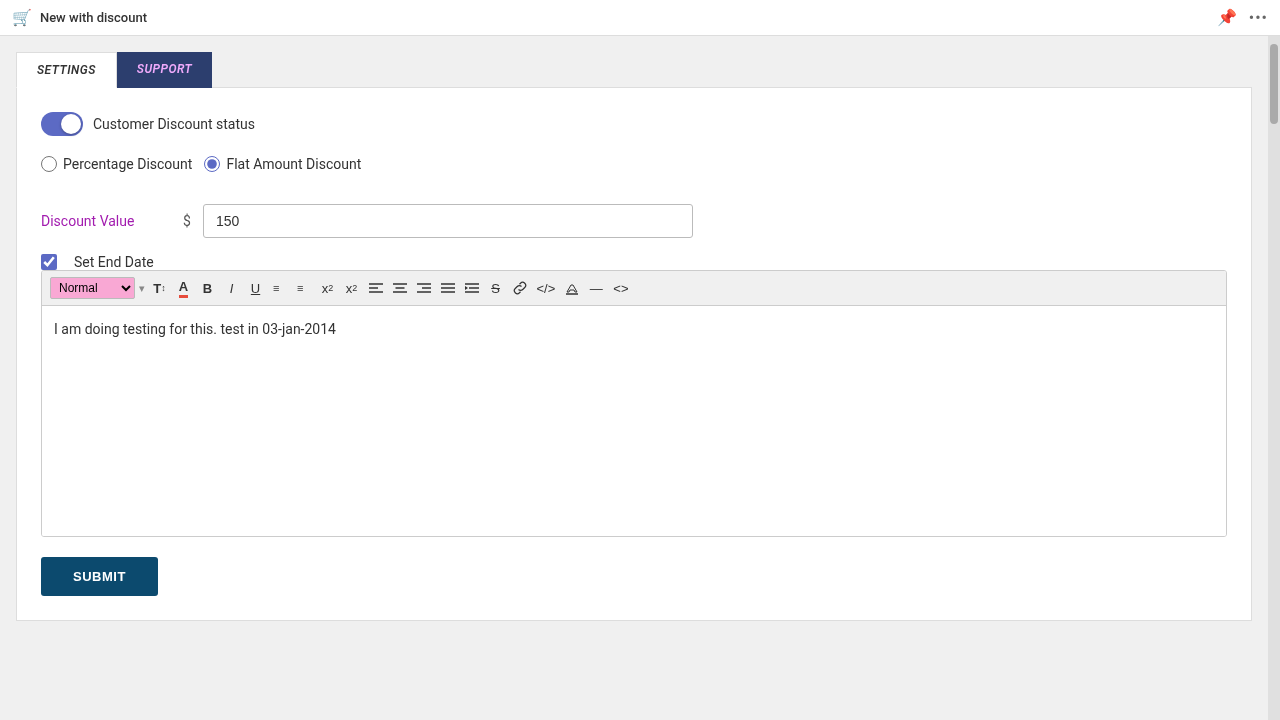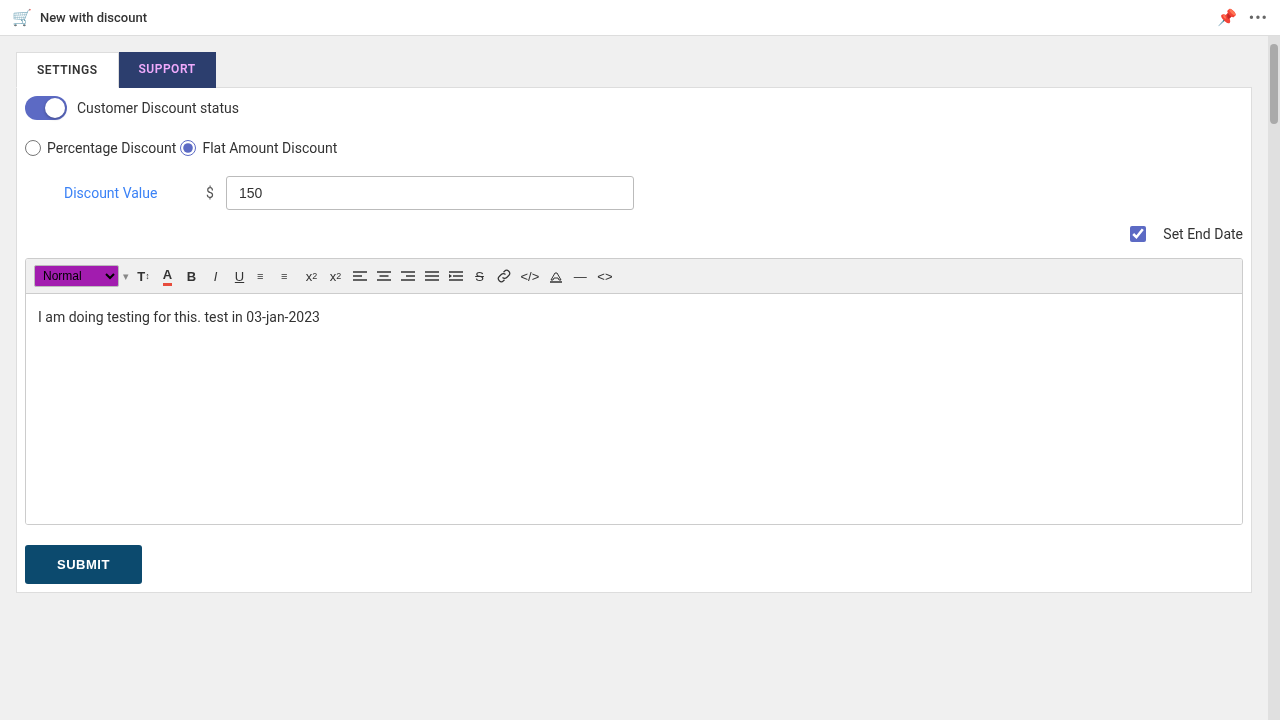--- a/index.html
+++ b/index.html
@@ -60,39 +60,40 @@
     .tab {
       padding: 10px 20px;
       font-size: 12px;
       font-weight: 600;
       letter-spacing: 0.5px;
       cursor: pointer;
       border: 1px solid #ddd;
       background: #f5f5f5;
       color: #555;
       text-transform: uppercase;
+      font-style: italic;
     }
     .tab.active {
       background: #fff;
       color: #333;
       border-bottom: 1px solid #fff;
       position: relative;
       z-index: 1;
     }
     .tab.dark {
       background: #2c3e6e;
       color: #f0abfc;
       border: none;
     }
 
     
     .card {
       background: #fff;
       border: 1px solid #ddd;
-      padding: 8px;
+      padding: 24px;
       margin-top: -1px;
     }
 
     
     .toggle-row {
       display: flex;
       align-items: center;
       gap: 10px;
       margin-bottom: 20px;
     }
@@ -124,22 +125,22 @@
     }
     .toggle-label {
       font-size: 14px;
       color: #333;
     }
 
     
     .radio-row {
       display: flex;
       align-items: center;
-      gap: 4px;
-      margin-bottom: 20px;
+      gap: 12px;
+      margin-bottom: 32px;
     }
     .radio-item {
       display: flex;
       align-items: center;
       gap: 6px;
       cursor: pointer;
     }
     .radio-item input[type="radio"] {
       accent-color: #5c6ac4;
       width: 16px;
@@ -153,48 +154,45 @@
 
     
     .form-row {
       display: flex;
       align-items: center;
       gap: 12px;
       margin-bottom: 16px;
     }
     .form-label {
       font-size: 14px;
-      color: #3b82f6;
+      color: #a21caf;
       min-width: 130px;
-      margin-left: 39px;
     }
     .currency-symbol {
       font-size: 14px;
       color: #555;
     }
     .form-input {
       border: 1px solid #bbb;
       border-radius: 3px;
       padding: 8px 12px;
       font-size: 14px;
       color: #333;
-      width: 408px;
+      width: 490px;
       outline: none;
     }
     .form-input-date {
       width: 490px;
     }
 
     
     .checkbox-row {
       display: flex;
       align-items: center;
       gap: 17px;
-      margin-bottom: 16px;
-      justify-content: flex-end;
     }
     .checkbox-row input[type="checkbox"] {
       accent-color: #5c6ac4;
       width: 16px;
       height: 16px;
       cursor: pointer;
     }
     .checkbox-label {
       font-size: 14px;
       color: #333;
@@ -221,21 +219,21 @@
       display: flex;
       align-items: center;
       gap: 2px;
       padding: 6px 8px;
       background: #f0f0f0;
       border-bottom: 1px solid #ccc;
       flex-wrap: wrap;
     }
     .toolbar-select {
       border: 1px solid #bbb;
-      background: #a21caf;
+      background: #f9a8d4;
       padding: 2px 4px;
       font-size: 12px;
       cursor: pointer;
       border-radius: 2px;
     }
     .toolbar-btn {
       background: none;
       border: none;
       padding: 2px 4px;
       cursor: pointer;
@@ -473,21 +471,21 @@
                 <line x1="1" y1="13" x2="13" y2="13" stroke="#333" stroke-width="1.5"></line>
               </svg>
           </button>
 
           <button class="toolbar-btn" title="Horizontal Rule">—</button>
 
           <button class="toolbar-btn" title="Source Code">&lt;&gt;</button>
         </div>
 
         <div class="editor-body" contenteditable="true" style="">
-          <div>I am doing testing for this. test in 03-jan-2023</div>
+          <div>I am doing testing for this. test in 03-jan-2014</div>
         </div>
       </div>
 
       
       <button class="submit-btn">SUBMIT</button>
 
     </div>
   </div>
   <div class="scrollbar-track">
     <div class="scrollbar-thumb"></div>

